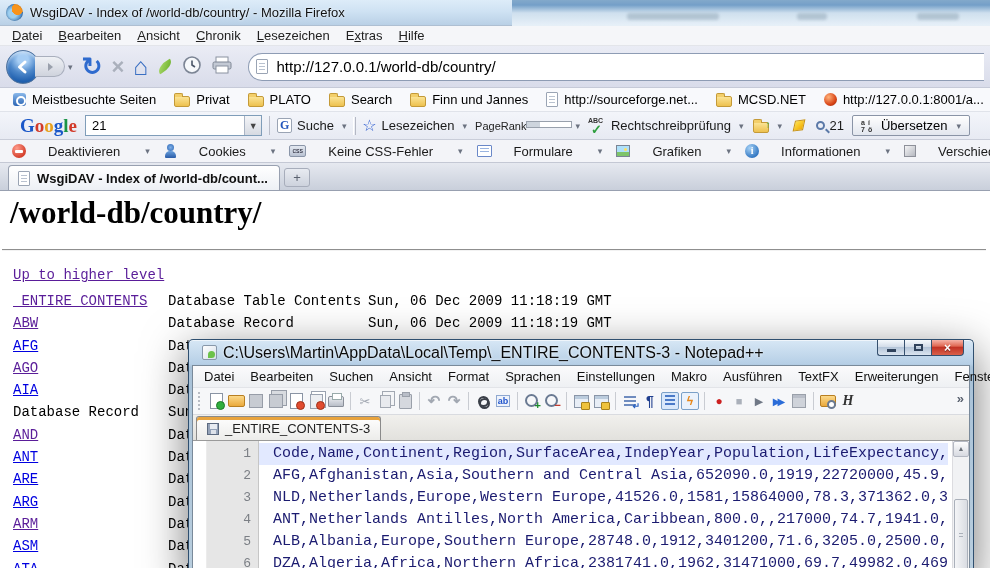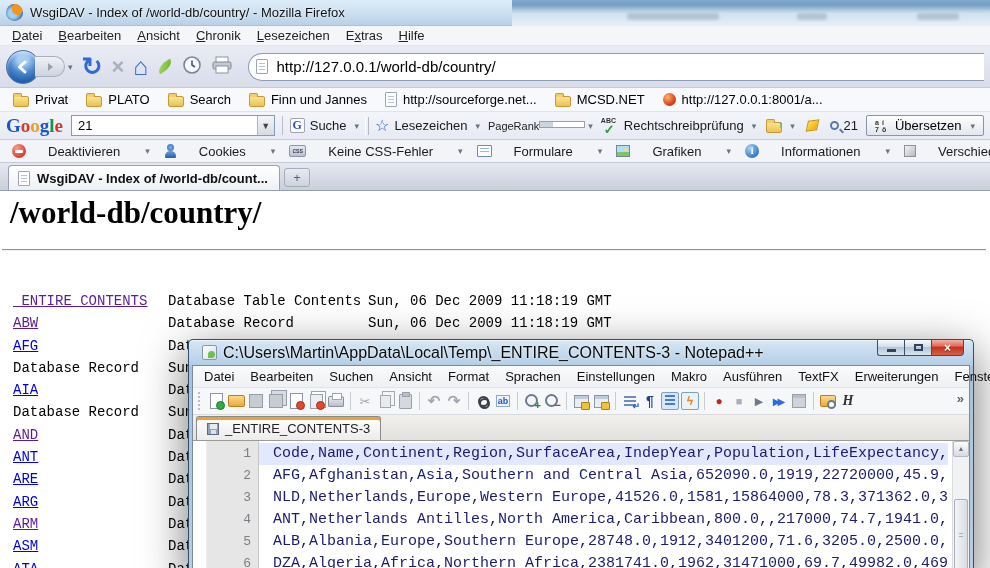--- a/index.html
+++ b/index.html
@@ -47,21 +47,21 @@
   .ic-folder::before{content:"";position:absolute;top:-4px;left:-1px;width:7px;height:3px;background:#f3cf6b;border:1px solid #c49a38;border-bottom:none;border-radius:2px 2px 0 0}
   .ic-globe{width:13px;height:13px;border-radius:50%;background:radial-gradient(circle at 35% 32%,#ffb27a,#d84315 62%,#7e250c);flex:0 0 auto}
   .ic-most-visited{width:13px;height:13px;border-radius:3px;background:linear-gradient(#8ab8ea,#2a64b4);position:relative;flex:0 0 auto}
   .ic-most-visited::after{content:"";position:absolute;left:3px;top:3px;width:6px;height:6px;border:2px solid #fff;border-radius:50%}
 
   
   .bmbar{height:24px;background:#f8f9fc;border-bottom:1px solid #e0e3ea;display:flex;align-items:center;padding-left:4px;overflow:hidden;white-space:nowrap}
   .bmitem{display:flex;align-items:center;gap:6px;padding:0 9px;height:100%;color:#000;cursor:default}
 
   
-  .gbar{height:28px;background:linear-gradient(180deg,#f3f5fa,#e7eaf3);border-bottom:1px solid #c9cdd9;display:flex;align-items:center;padding:0 6px;overflow:hidden;white-space:nowrap}
+  .gbar{height:28px;background:linear-gradient(180deg,#f3f5fa,#e7eaf3);border-bottom:1px solid #c9cdd9;display:flex;align-items:center;padding:0 20px;overflow:hidden;white-space:nowrap}
   .glogo{font-family:"Liberation Serif",serif;font-weight:bold;font-size:19px;letter-spacing:0;margin-right:8px}
   .gcombo{width:212px;height:21px;background:#fff;border:1px solid #7f9db9;display:flex;align-items:center}
   .gcombo .q{flex:1;padding-left:6px;font-size:13px;color:#000}
   .gcombo .dd{width:17px;height:100%;border-left:1px solid #aab4c4;background:linear-gradient(#f4f5f8,#d6dae2);display:flex;align-items:center;justify-content:center;font-size:9px;color:#444}
   .gsep{width:1px;height:19px;background:#b9bdc9;margin:0 7px}
   .ghandle{width:4px;height:18px;border-left:1px solid #fff;border-right:1px solid #b4b8c4;margin:0 6px}
   .gitem{display:flex;align-items:center;gap:5px;color:#1a1a1a;cursor:default}
   .g-g{width:15px;height:15px;background:#fff;border:1px solid #9aa4b4;border-radius:2px;color:#2255bb;font-family:"Liberation Serif",serif;font-weight:bold;font-size:12px;text-align:center;line-height:13px}
   .gstar{color:#2a5ad0;font-size:16px}
   .pr{display:flex;flex-direction:row;align-items:flex-start;line-height:10px;margin-left:8px}
@@ -265,20 +265,24 @@
       </svg>
   </span>
   <span class="urlbar">
     <span class="ic-page"></span>
     <span class="urltext">http://127.0.0.1/world-db/country/</span>
   </span>
 </div>
 
 <div class="bmbar" id="bmbar">
     <span class="bmitem">
+      <span class="ic-most-visited"></span>
+      <span>Meistbesuchte Seiten</span>
+    </span>
+    <span class="bmitem">
       <span class="ic-folder"></span>
       <span>Privat</span>
     </span>
     <span class="bmitem">
       <span class="ic-folder"></span>
       <span>PLATO</span>
     </span>
     <span class="bmitem">
       <span class="ic-folder"></span>
       <span>Search</span>
@@ -401,37 +405,39 @@
   <span class="fxtab">
     <span class="ic-page"></span>
     <span>WsgiDAV - Index of /world-db/count...</span>
   </span>
   <span class="newtab">+</span>
 </div>
 
 <div class="content">
   <div class="h1">/world-db/country/</div>
   <div class="rule"></div>
+  <a class="mono uplink vlink" href="#">Up to higher level</a>
   <div class="dirrows mono" id="dirrows">
       <div class="dirrow">
         <a class="vlink" href="#">_ENTIRE_CONTENTS</a>
         <span class="dtype">Database Table Contents</span>
         <span class="ddate">Sun, 06 Dec 2009 11:18:19 GMT</span>
       </div>
       <div class="dirrow">
         <a class="vlink" href="#">ABW</a>
         <span class="dtype">Database Record</span>
         <span class="ddate">Sun, 06 Dec 2009 11:18:19 GMT</span>
       </div>
       <div class="dirrow">
         <a class="ulink" href="#">AFG</a>
         <span class="dtype">Database Record</span>
         <span class="ddate">Sun, 06 Dec 2009 11:18:19 GMT</span>
       </div>
       <div class="dirrow">
+        <a class="vlink" href="#">AGO</a>
         <span class="dtype">Database Record</span>
         <span class="ddate">Sun, 06 Dec 2009 11:18:19 GMT</span>
       </div>
       <div class="dirrow">
         <a class="ulink" href="#">AIA</a>
         <span class="dtype">Database Record</span>
         <span class="ddate">Sun, 06 Dec 2009 11:18:19 GMT</span>
       </div>
       <div class="dirrow">
         <span class="dtype">Database Record</span>

